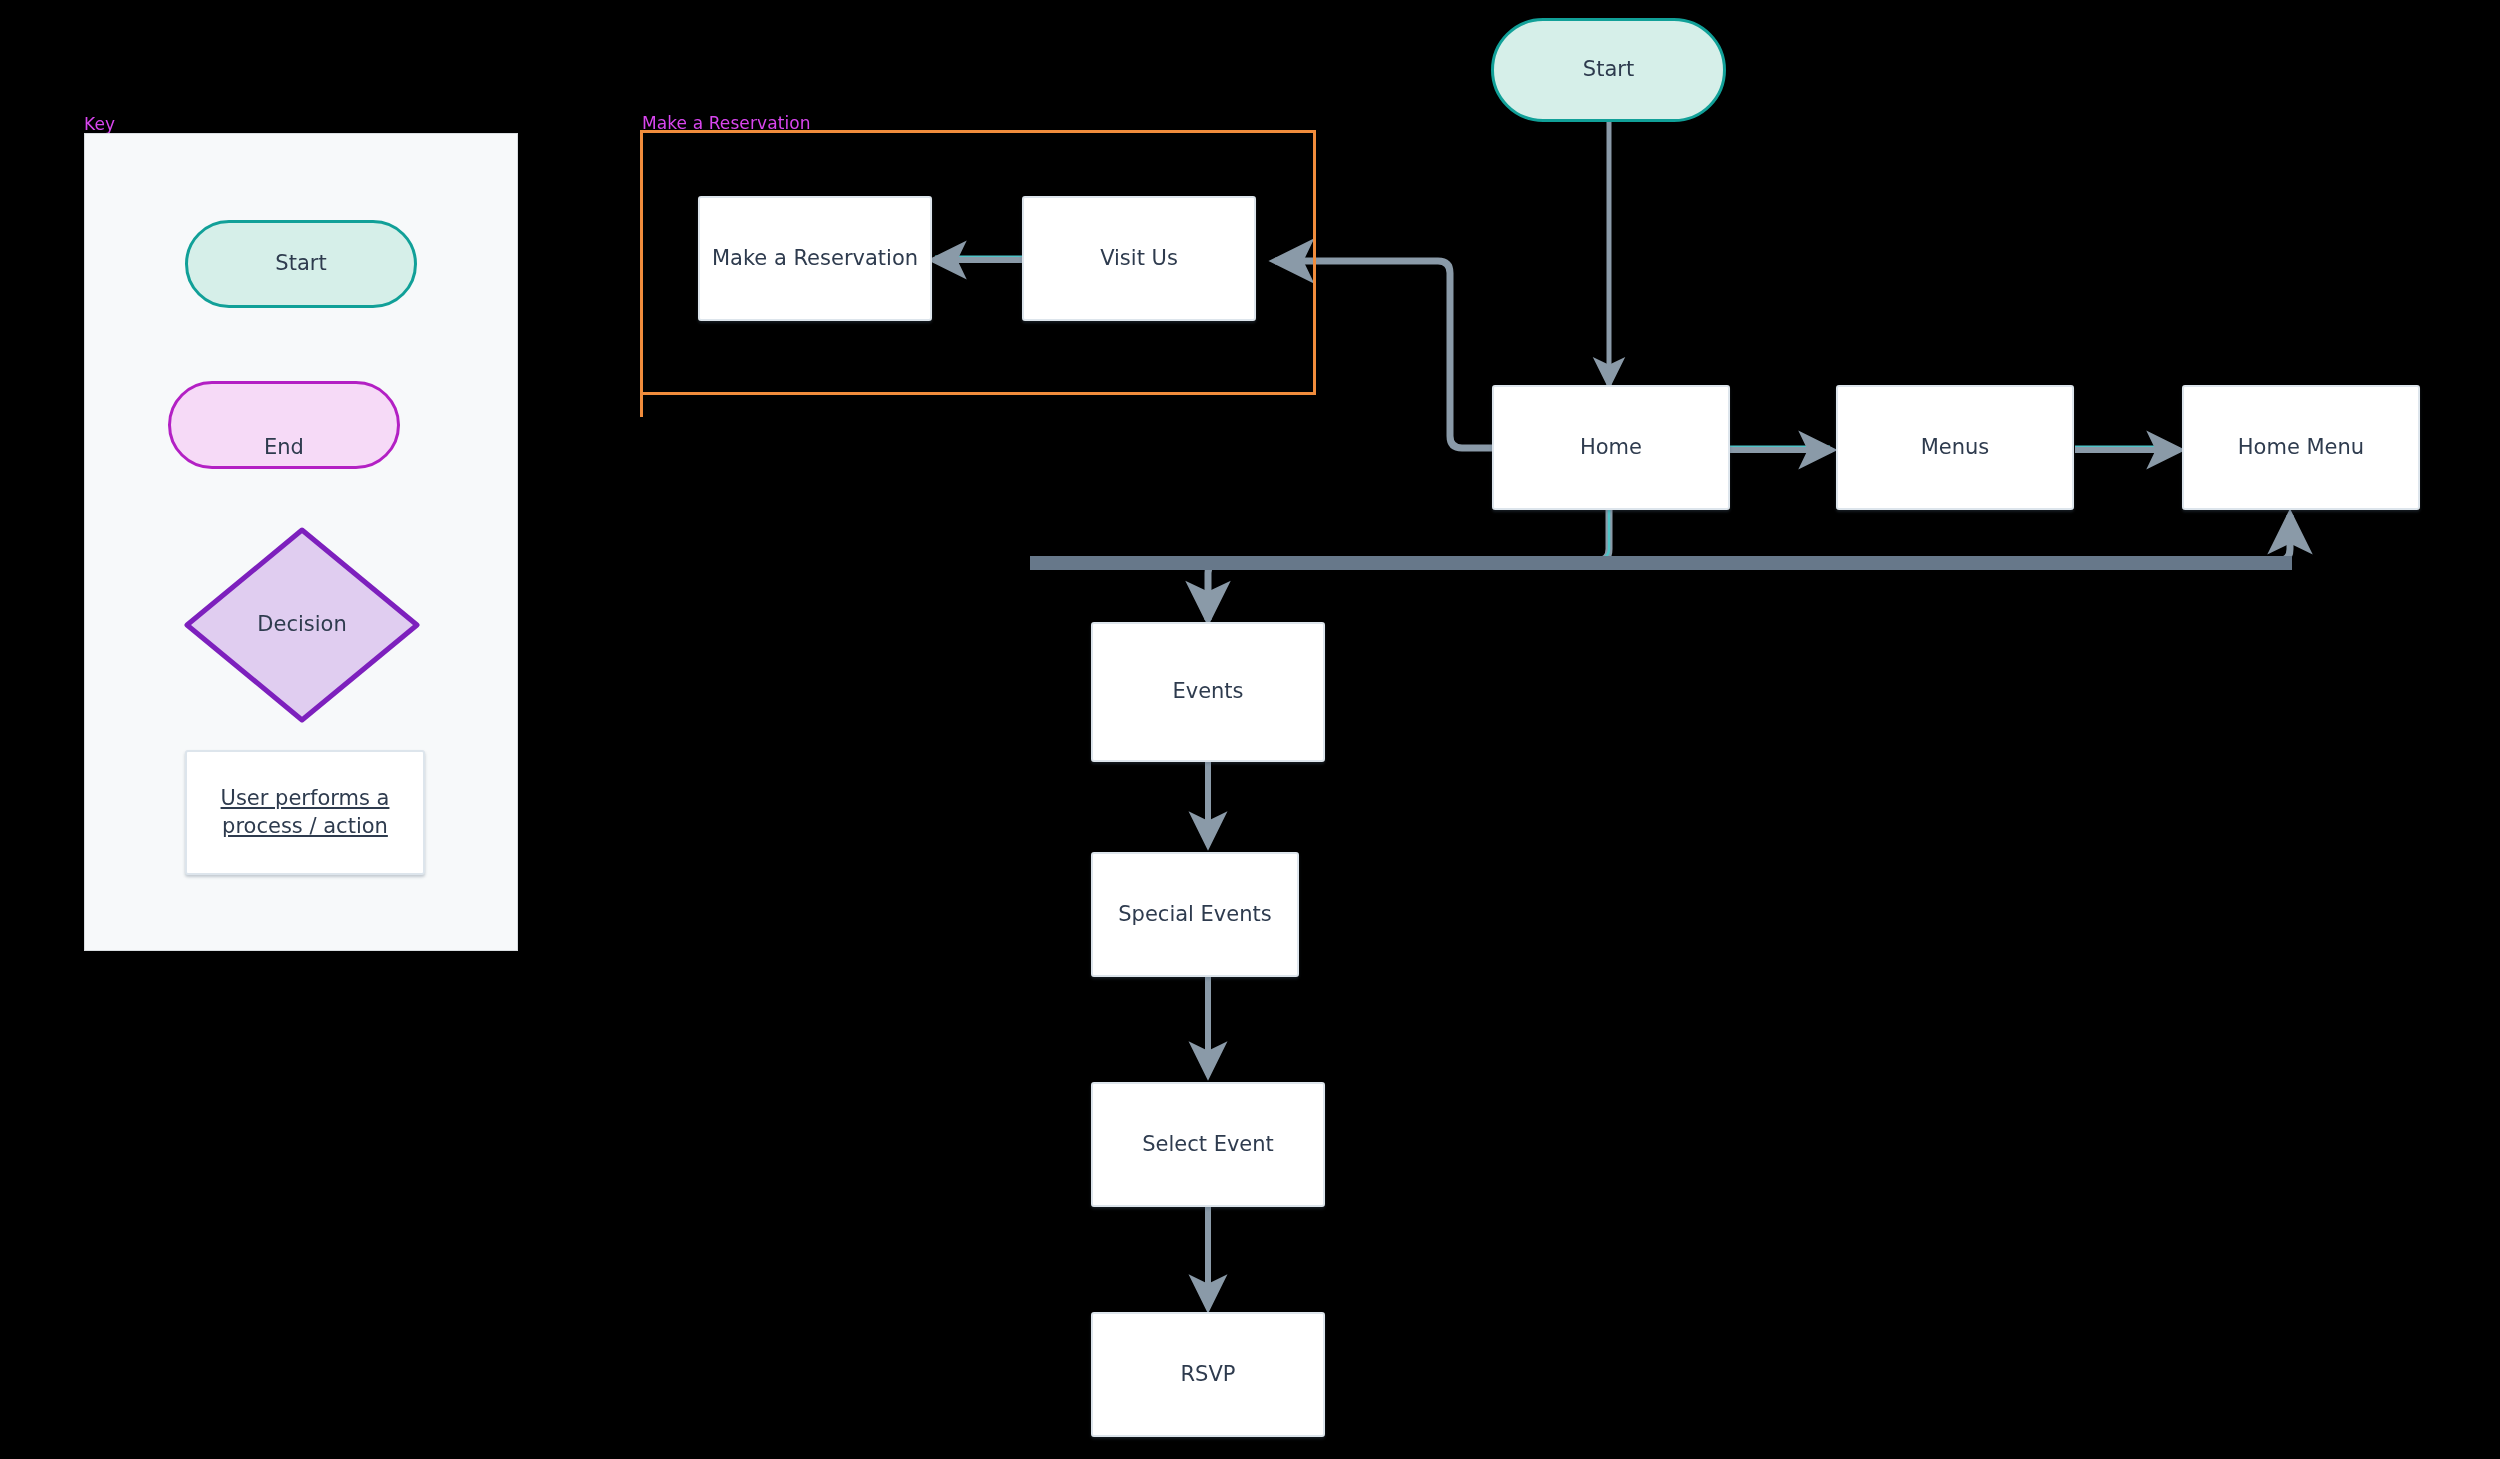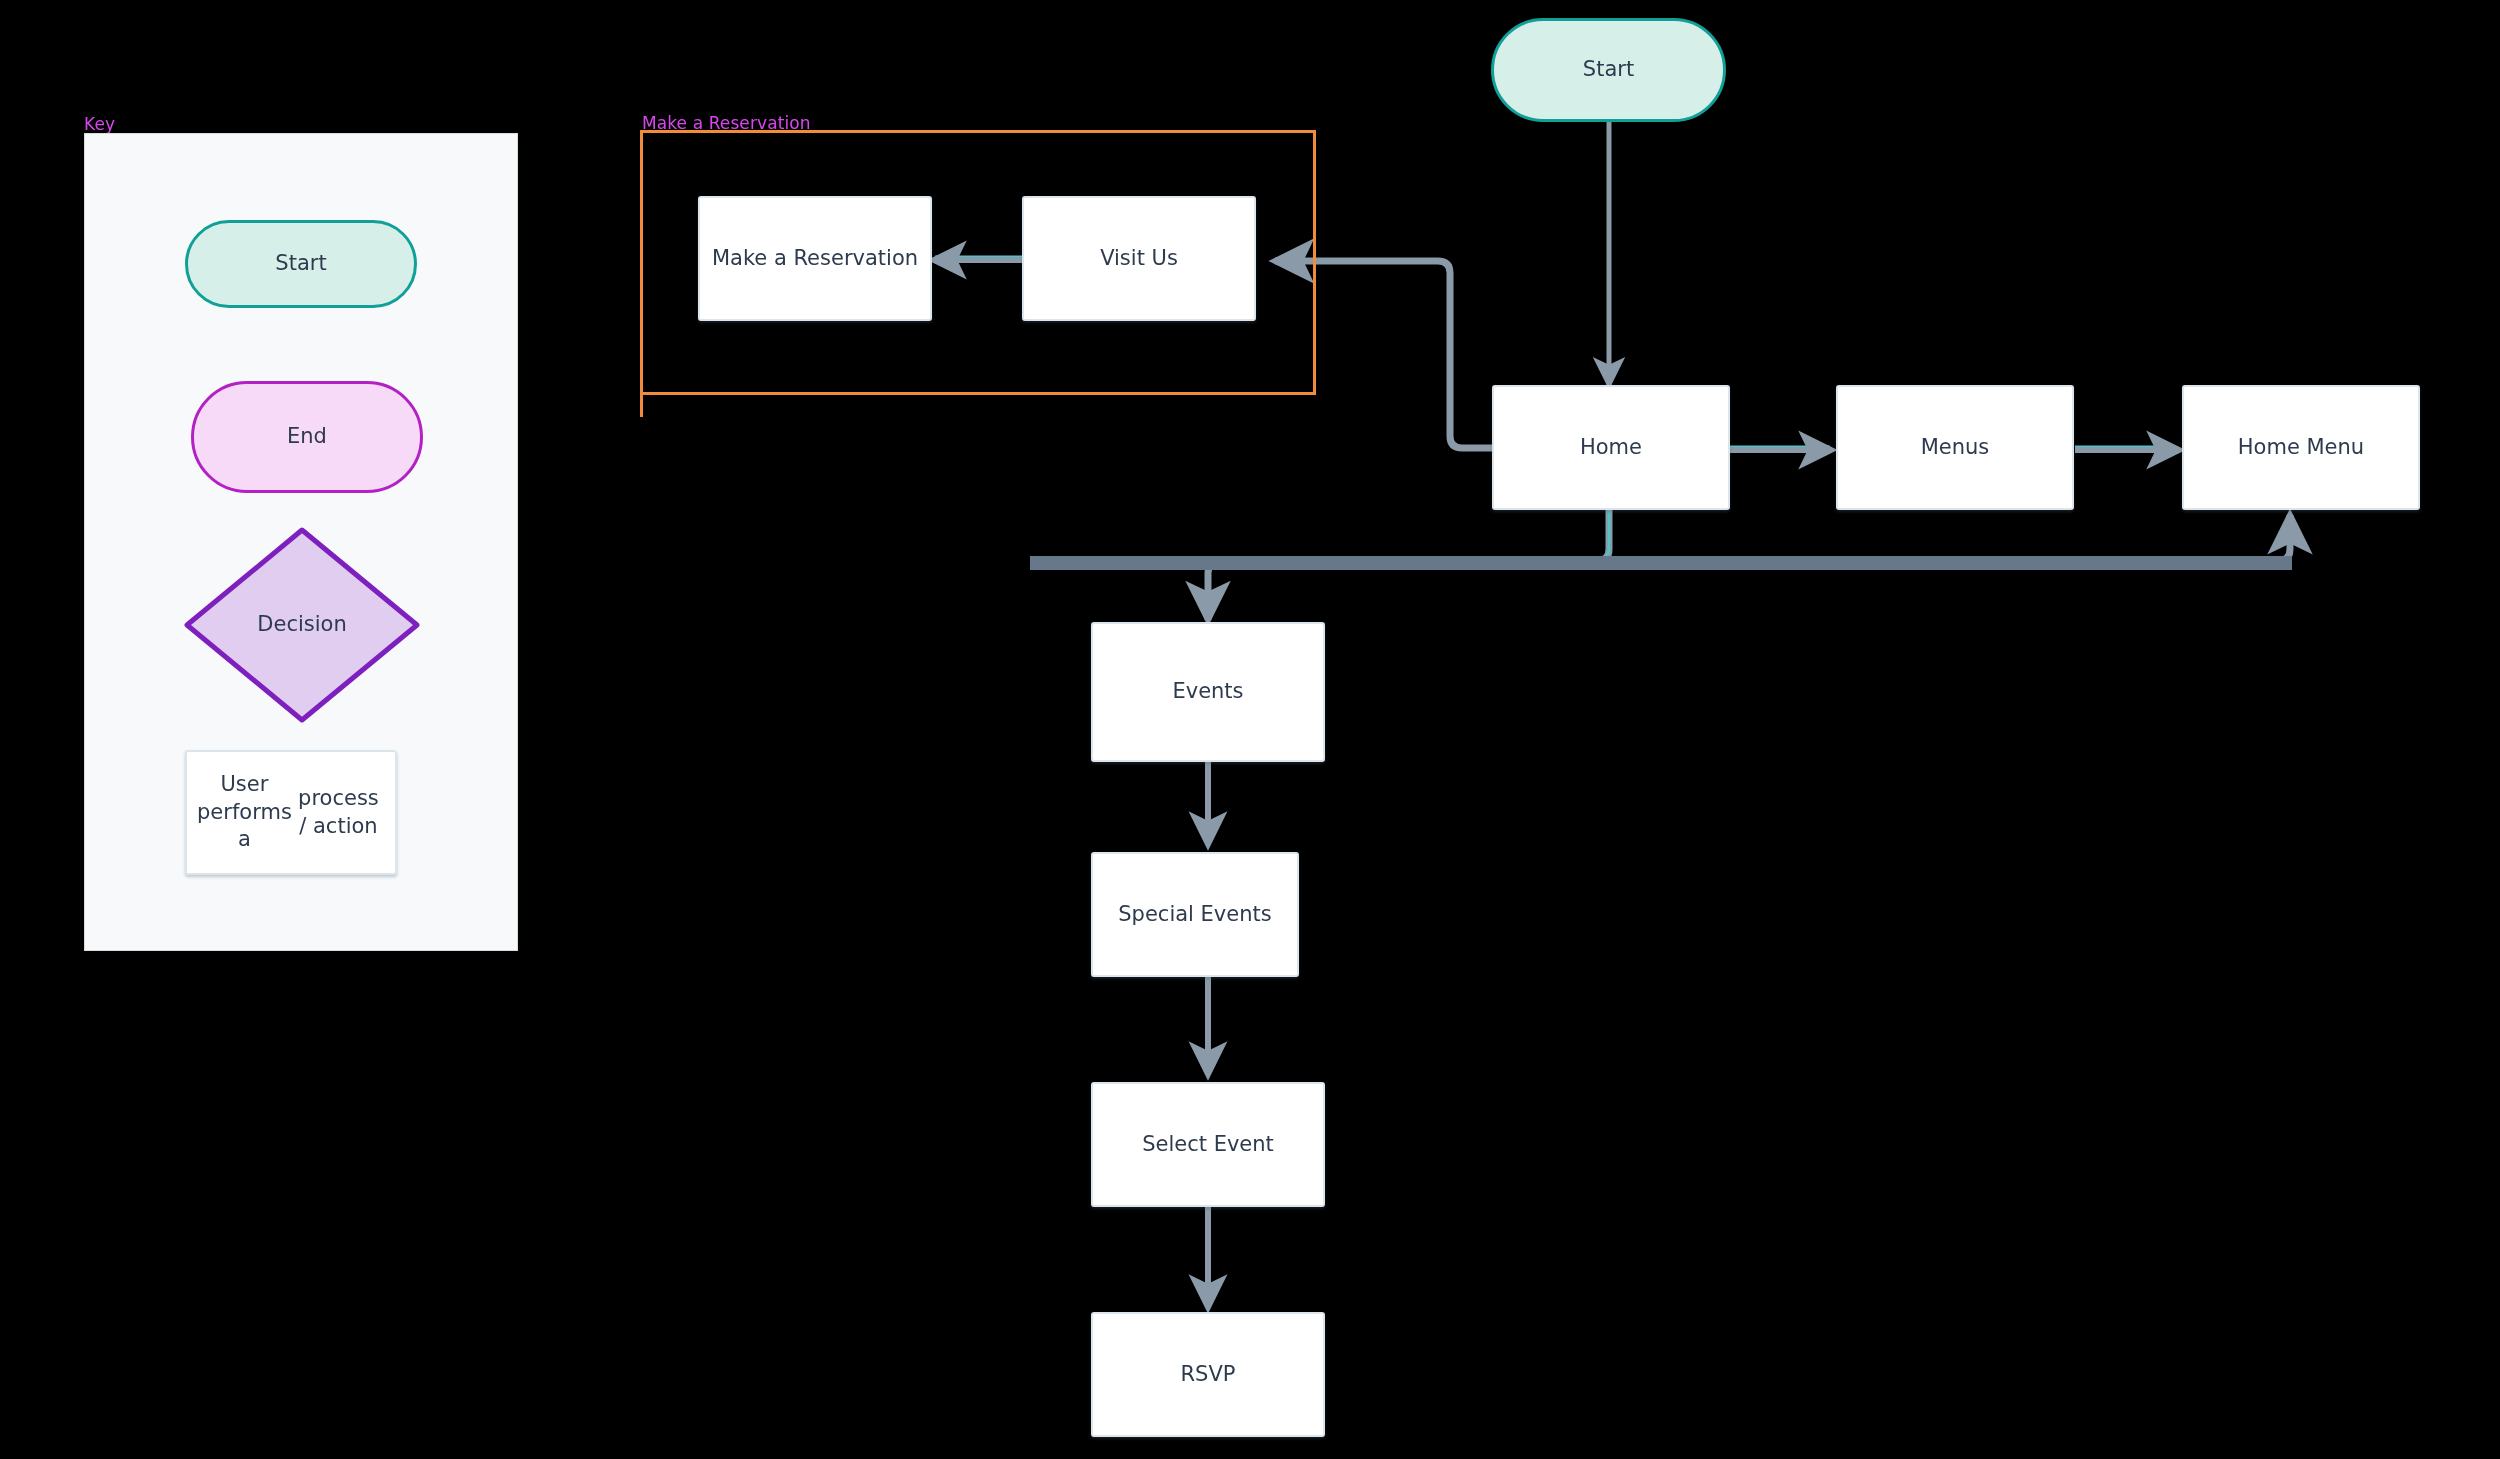--- a/index.html
+++ b/index.html
@@ -167,32 +167,32 @@
   <div class="artifact-bar" style="left:1092px; top:742px; width:110px; height:18px;"></div>
 
   <div class="group-label" style="left:84px; top:114px;">Key</div>
 
   <div class="key-panel" style="left:84px; top:133px; width:434px; height:818px;"></div>
 
   <div class="node terminator" style="left:185px; top:220px; width:232px; height:88px;">
     <span>Start</span>
   </div>
 
-  <div class="node terminator-end" style="left:191px; top:381px; width:232px; height:112px;">
+  <div class="node terminator-end" style="left:168px; top:381px; width:232px; height:88px;align-items:flex-end;">
     <span>End</span>
   </div>
 
   <div class="node decision-wrap" style="left:182px; top:525px; width:240px; height:200px;">
     <svg class="diamond-svg" width="240" height="200" viewBox="0 0 240 200">
       <polygon points="120,5 235,100 120,195 5,100" fill="#e0cdf0" stroke="#7d20bd" stroke-width="5" stroke-linejoin="round"></polygon>
     </svg>
     <span class="diamond-label">Decision</span>
   </div>
 
-  <div class="node process" style="left:185px; top:750px; width:212px; height:125px; flex-direction:row;">
+  <div class="node process" style="left:185px; top:750px; width:240px; height:125px; flex-direction:column;text-decoration:underline;">
     <span>User performs a</span>
     <span>process / action</span>
   </div>
 
   <div class="group-label" style="left:642px; top:113px;">Make a Reservation</div>
 
   <div class="reservation-group" style="left:640px; top:130px; width:676px; height:265px;"></div>
 
   <div class="orange-tail" style="left:640px; top:393px; height:24px;"></div>
 

